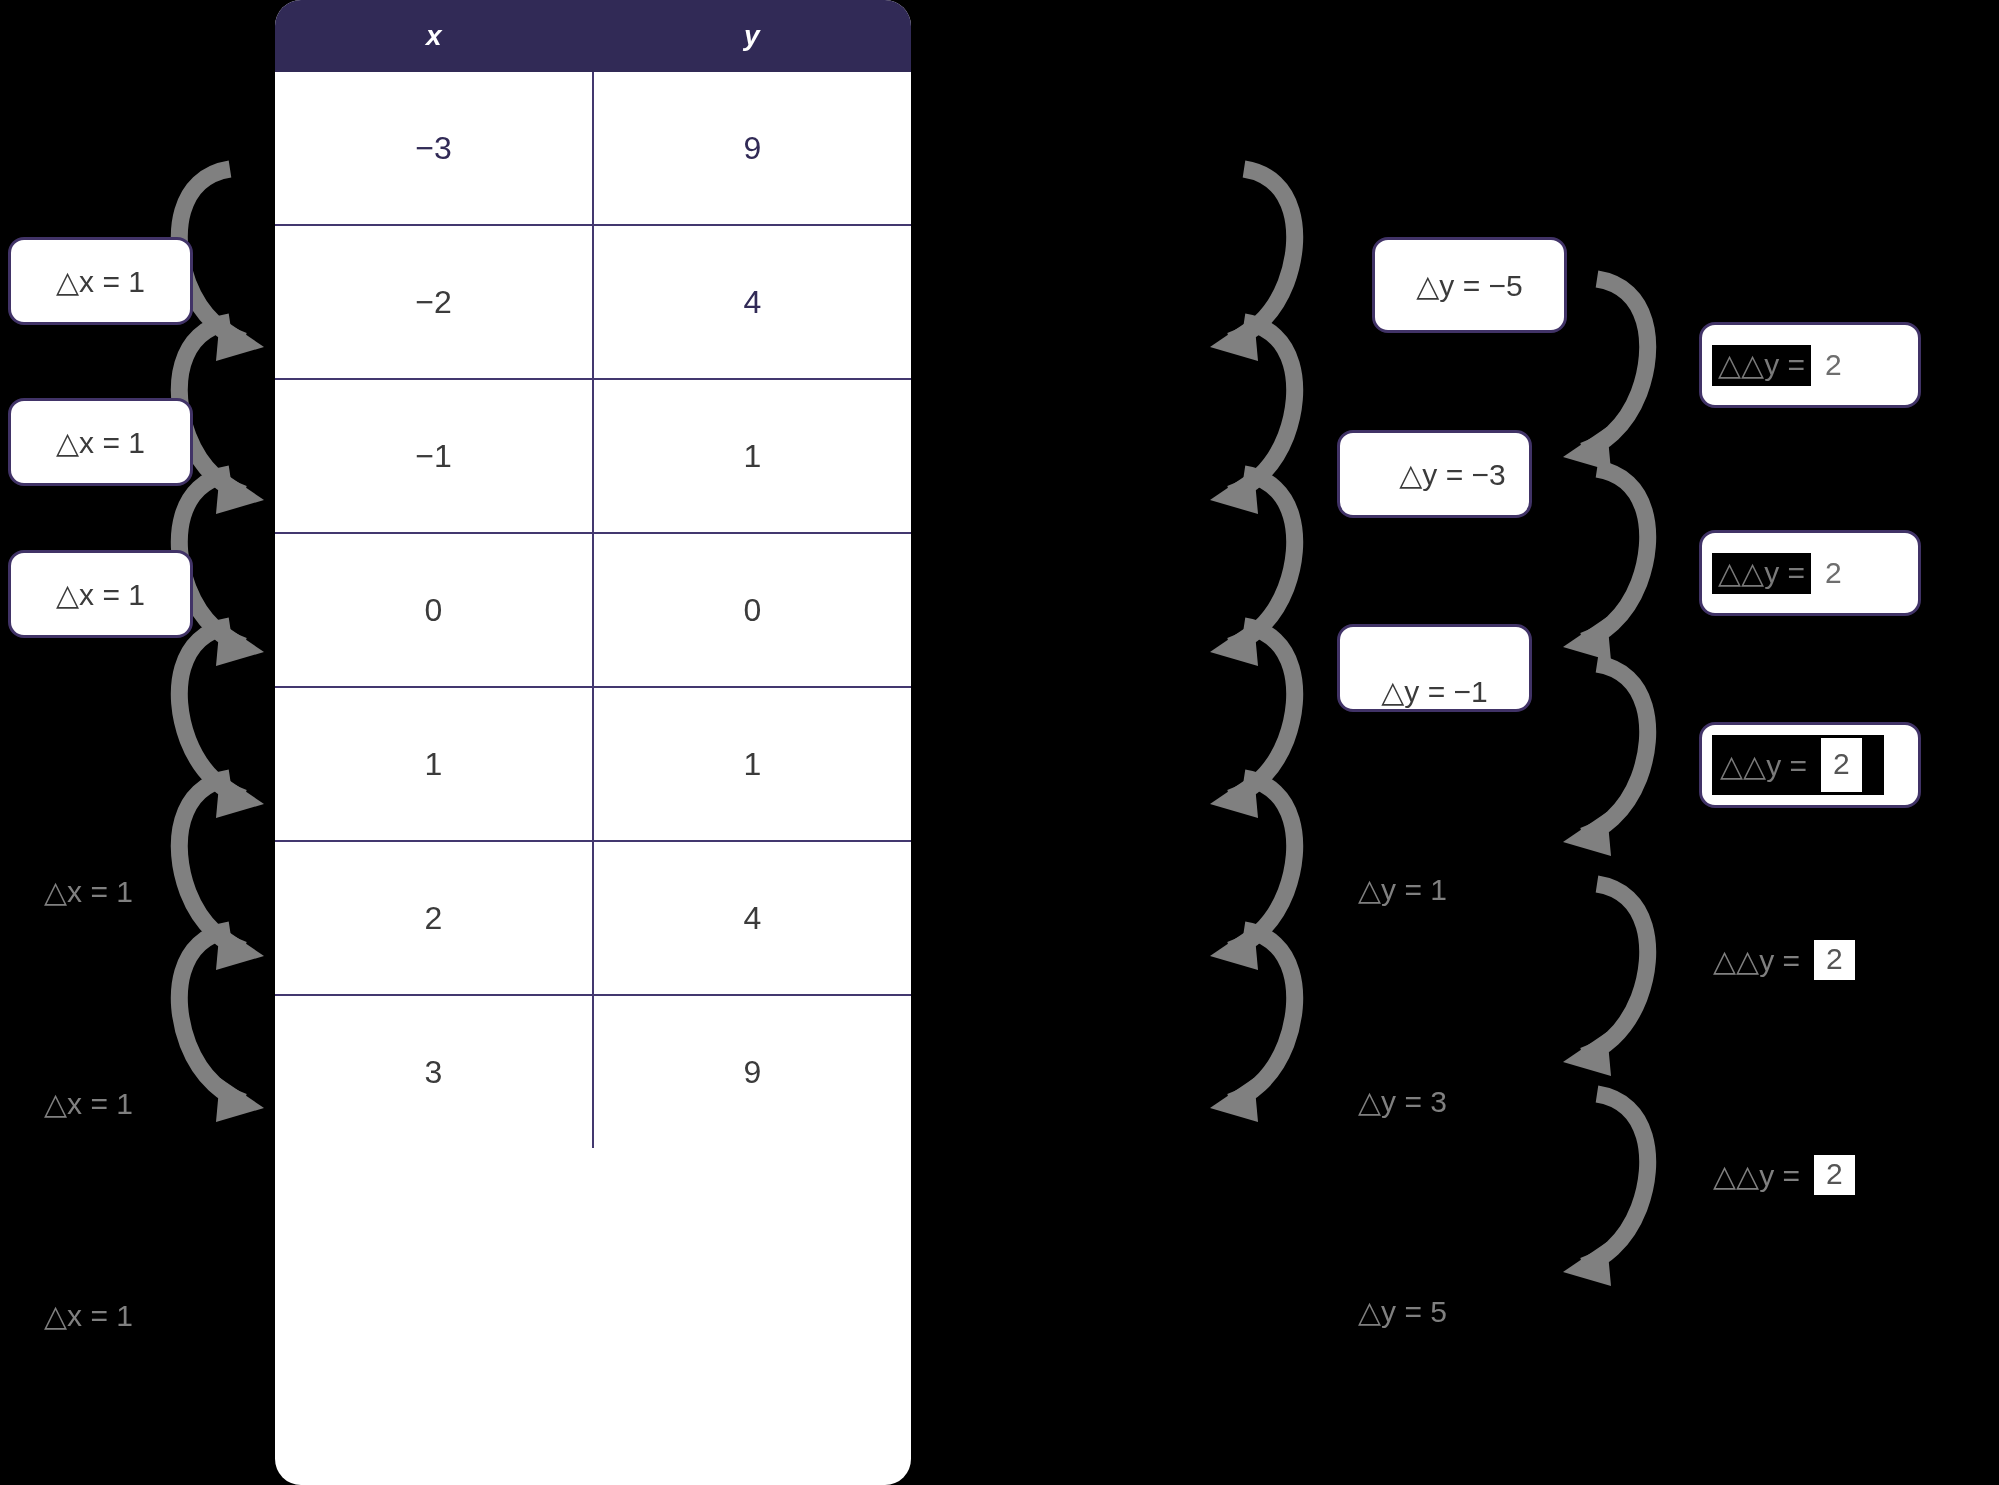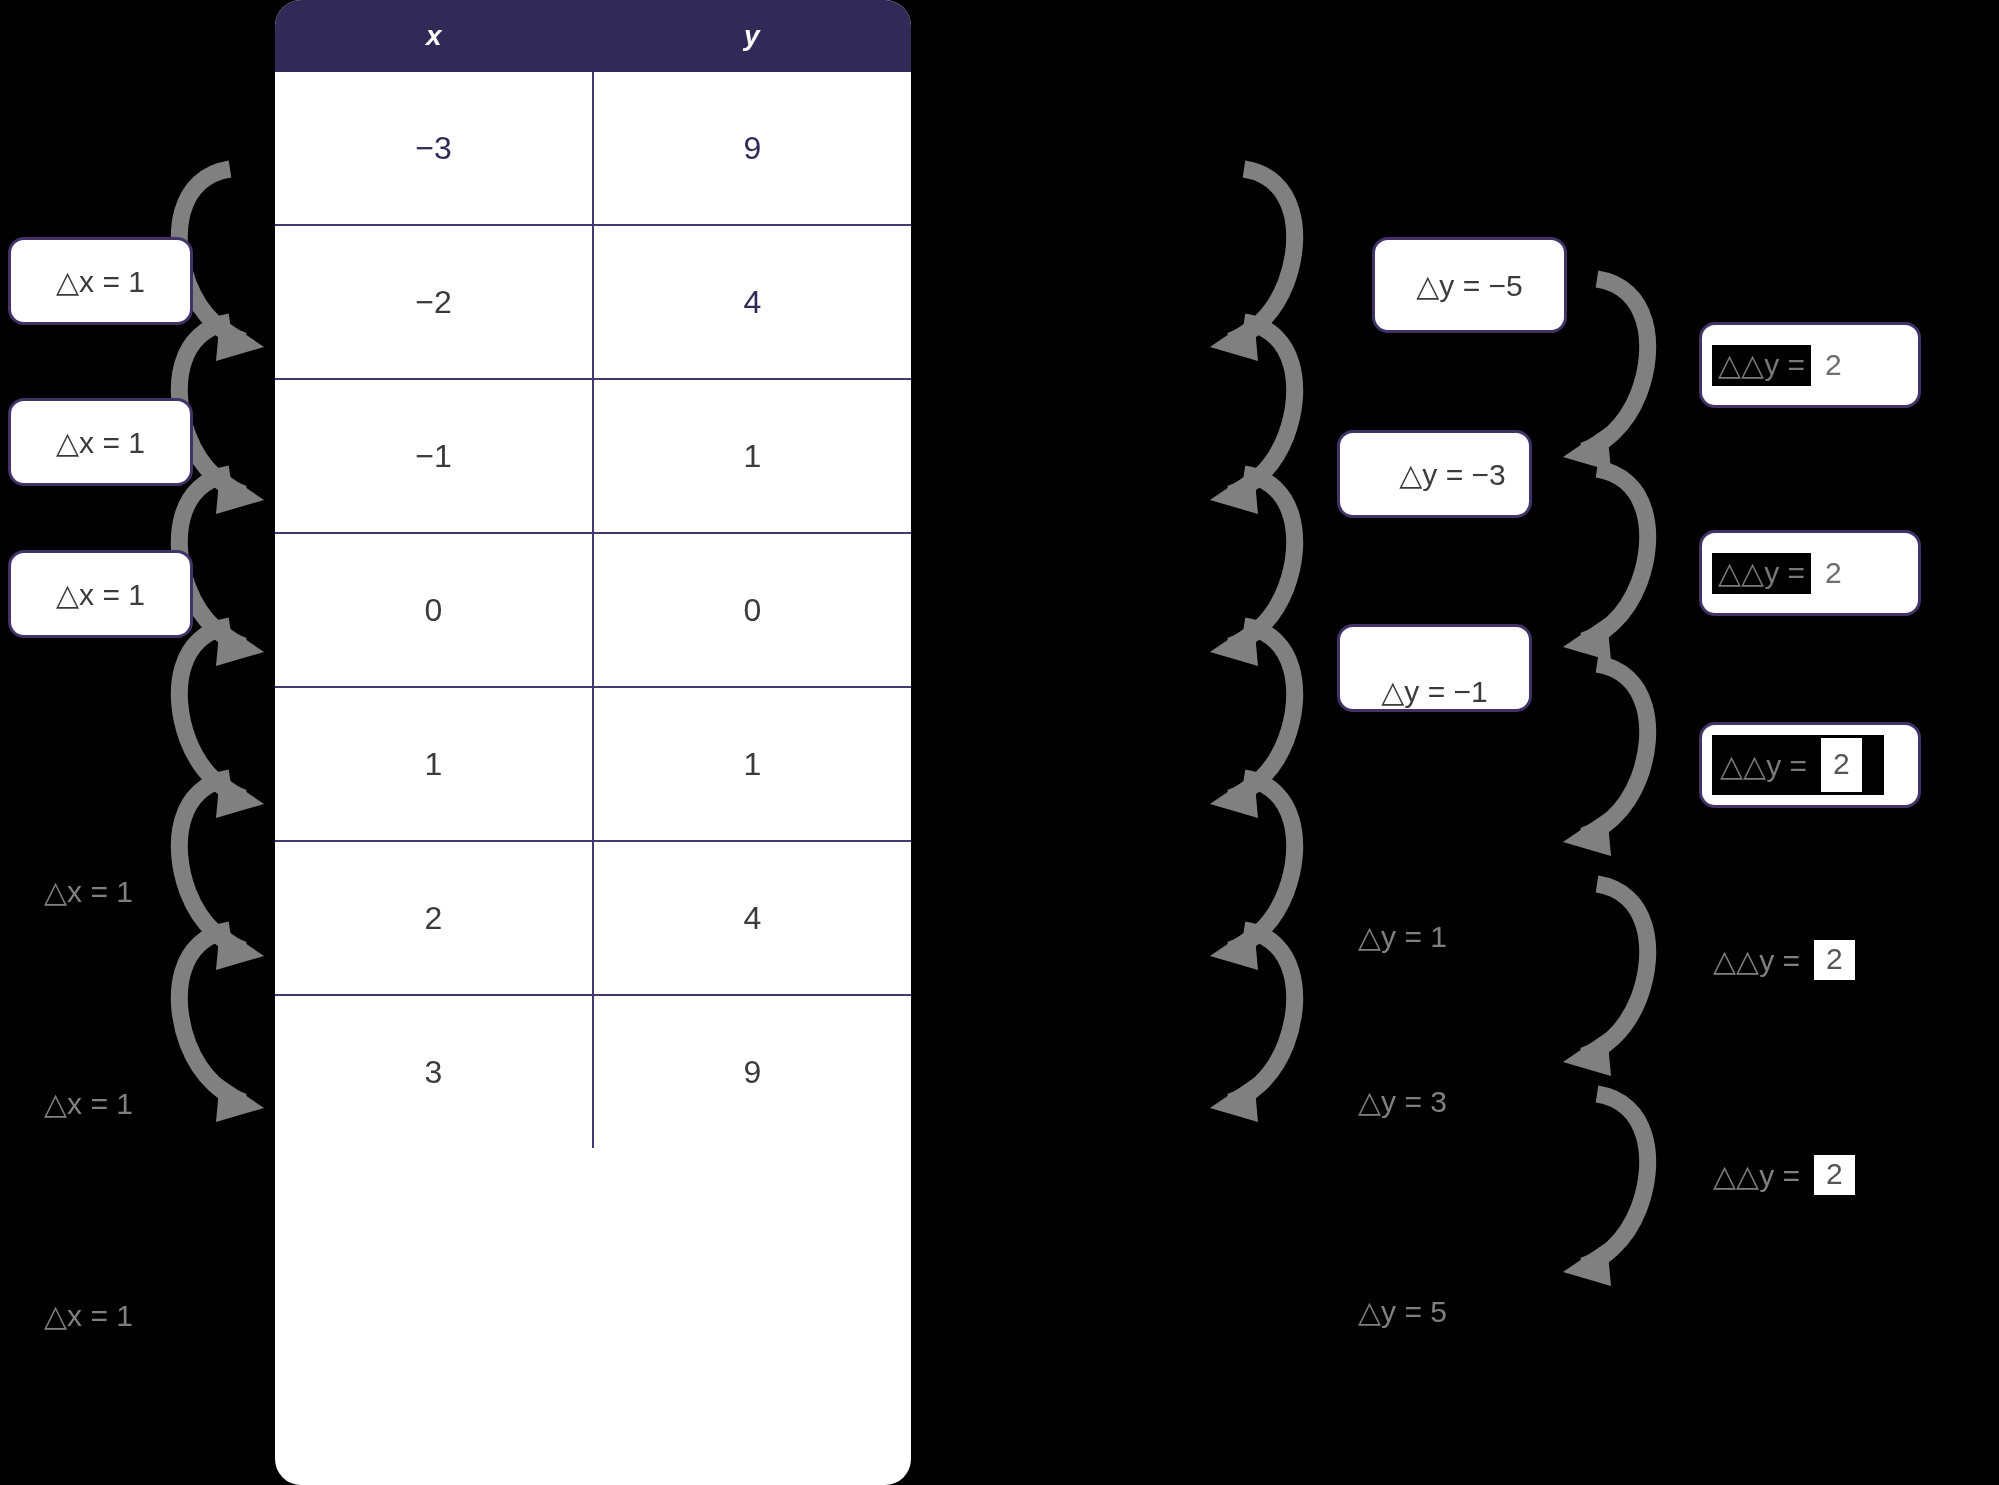--- a/index.html
+++ b/index.html
@@ -178,21 +178,21 @@
 
 <div class="chip" style="left:1337px;top:237px;width:195px;height:96px;margin-left:35px;">
   <span>△y = −5</span>
 </div>
 <div class="chip" style="left:1337px;top:430px;width:195px;height:88px;padding-left:36px;">
   <span>△y = −3</span>
 </div>
 <div class="chip" style="left:1337px;top:624px;width:195px;height:88px;align-items:flex-end;">
   <span>△y = −1</span>
 </div>
-<div class="plain" style="left:1358px;top:872px;margin-top:47px;">
+<div class="plain" style="left:1358px;top:872px;">
   <span>△y = 1</span>
 </div>
 <div class="plain" style="left:1358px;top:1084px;">
   <span>△y = 3</span>
 </div>
 <div class="plain" style="left:1358px;top:1294px;">
   <span>△y = 5</span>
 </div>
 
 <div class="arrow" style="left:1548px;top:265px;">

